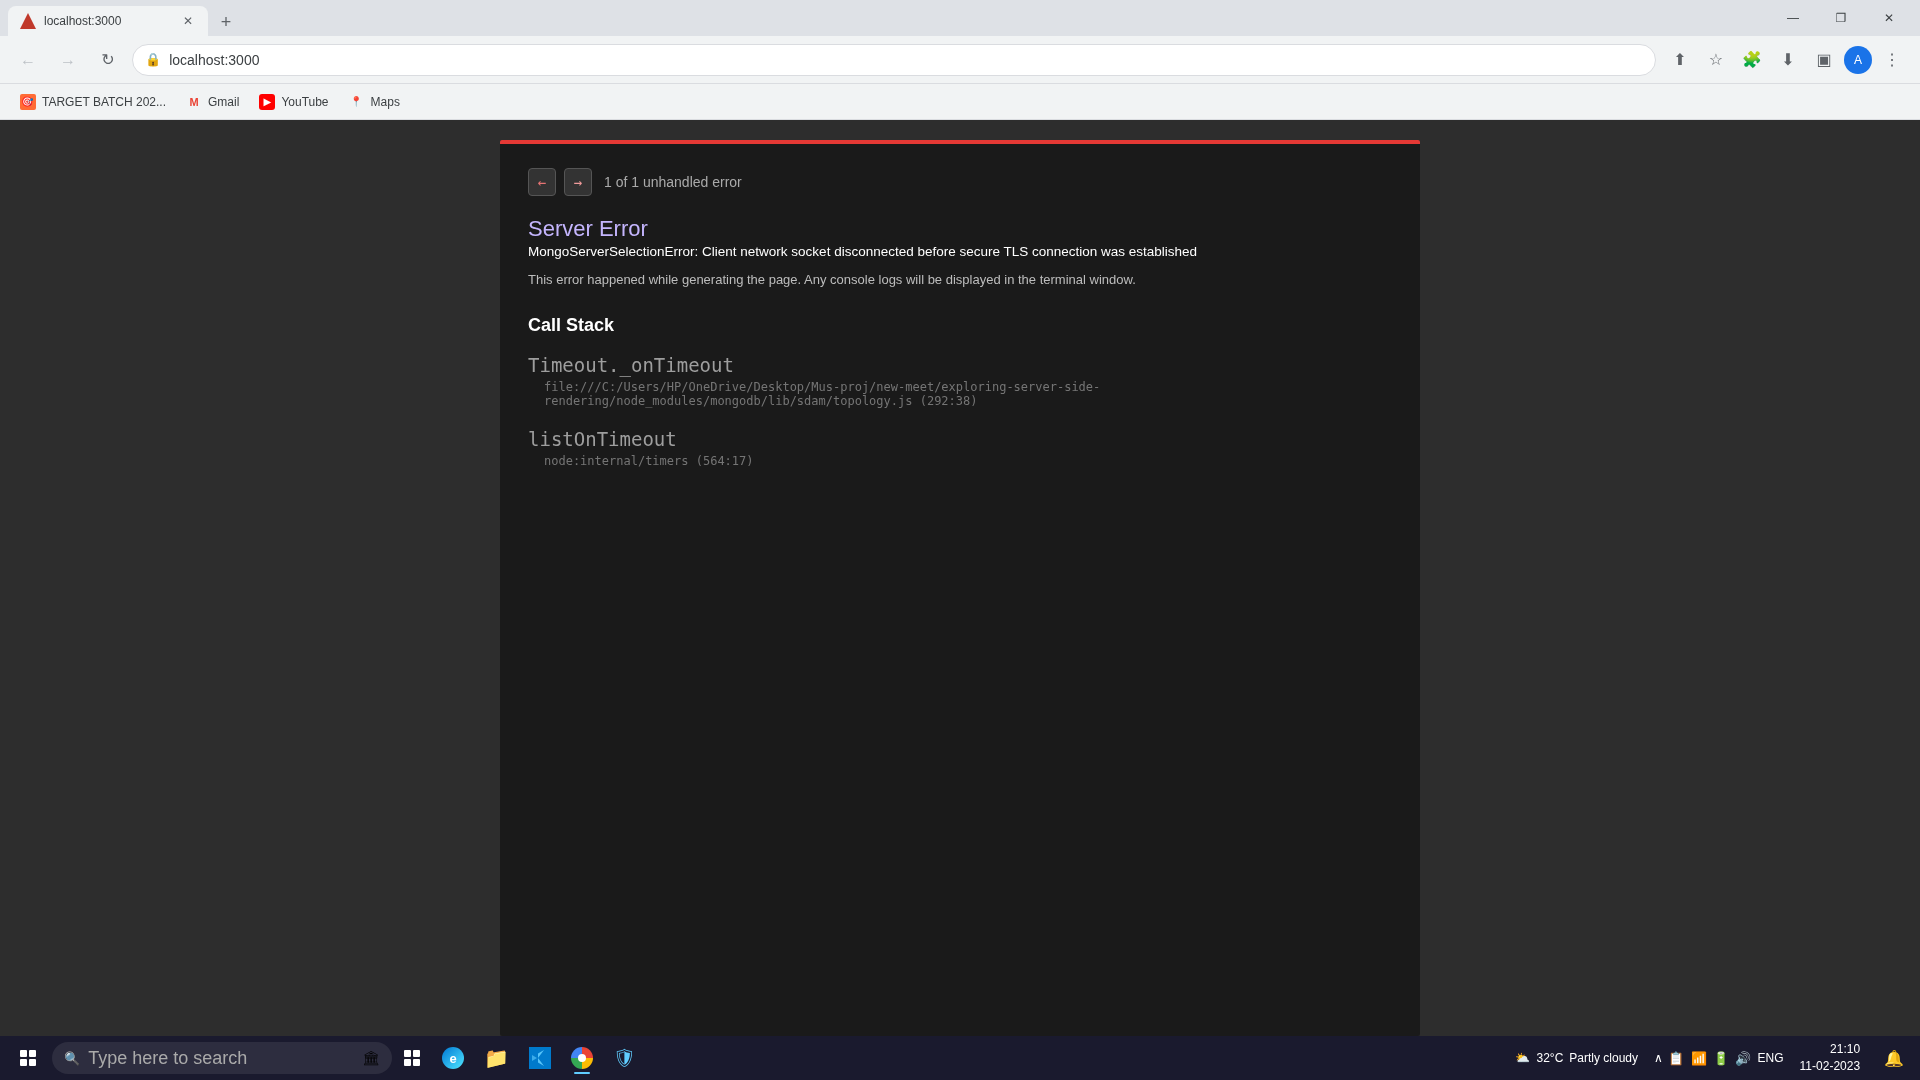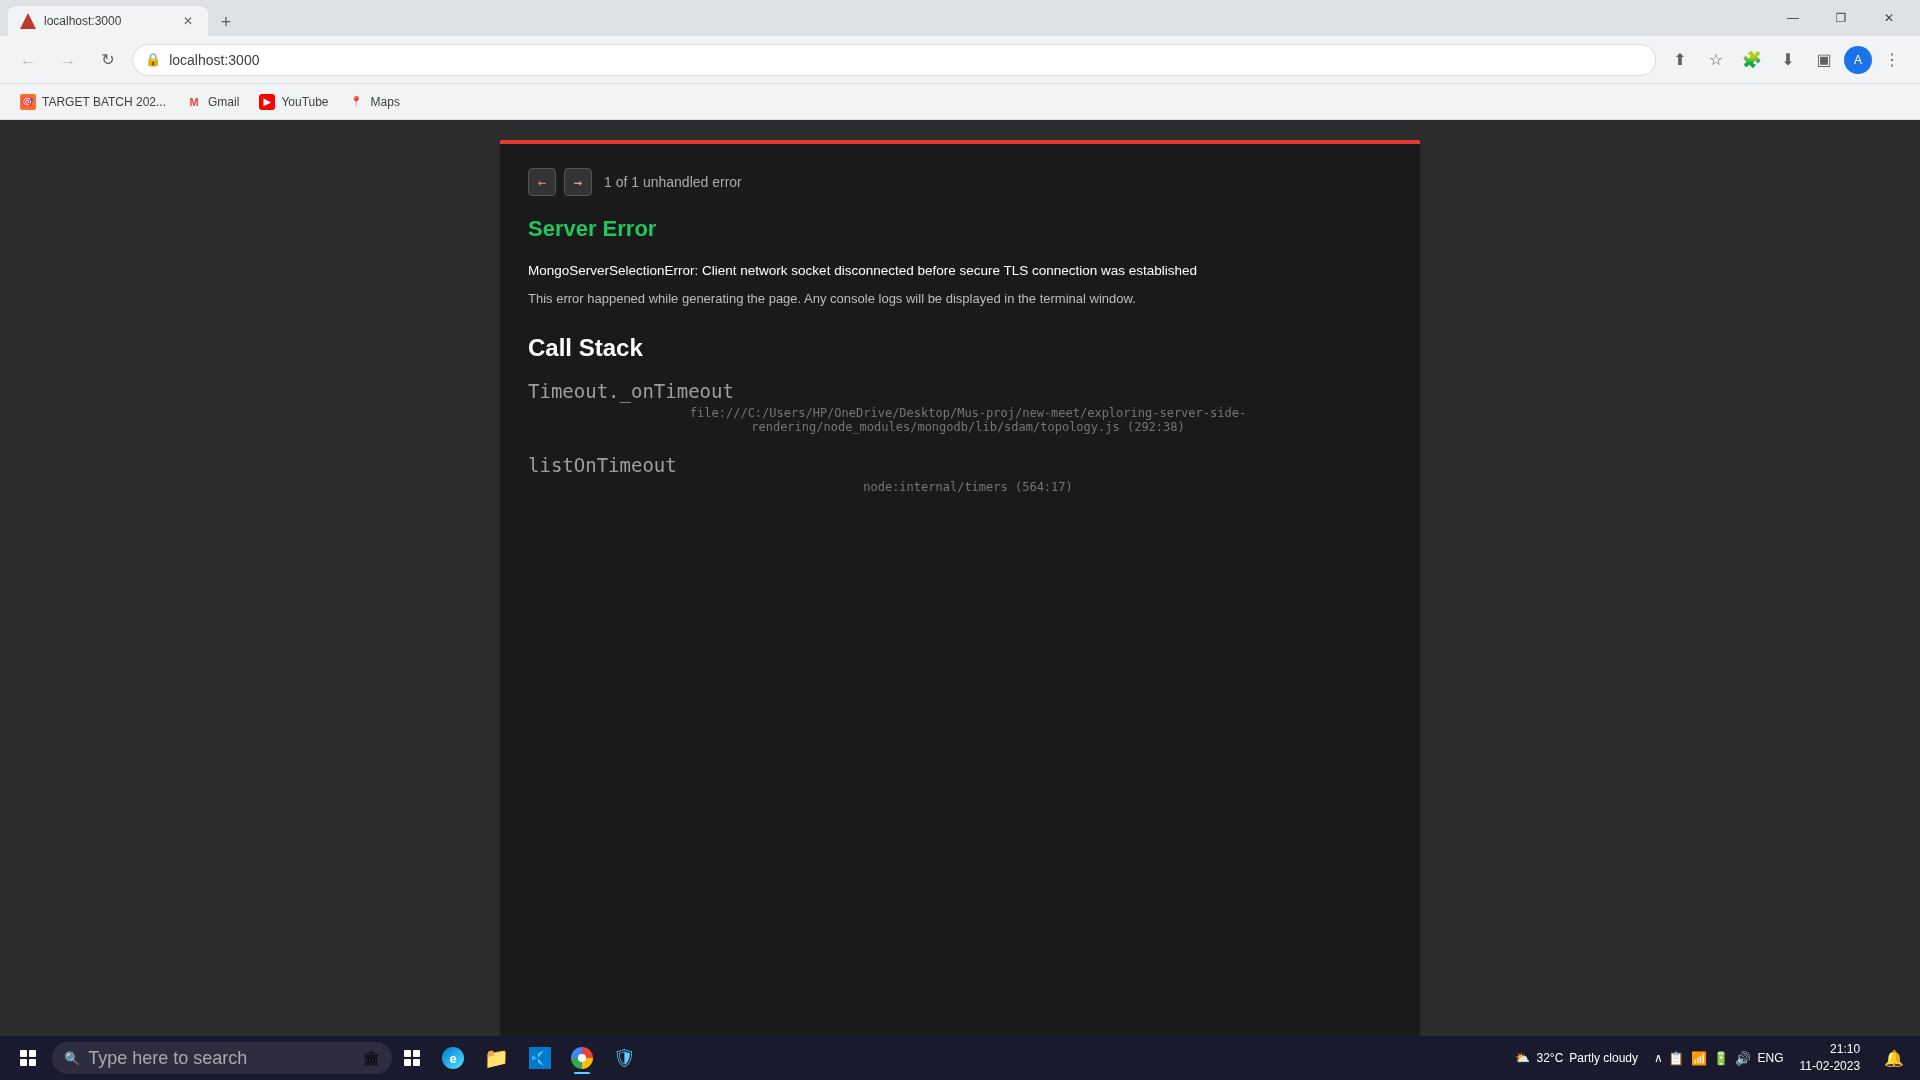--- a/index.html
+++ b/index.html
@@ -238,59 +238,58 @@
     .error-nav-btn.active { color: #ef9a9a; }
     .error-count {
       font-family: sans-serif;
       font-size: 14px;
       color: #aaa;
       margin-left: 4px;
     }
     .error-title {
       font-family: sans-serif;
       font-size: 22px;
-      font-weight: bold;
-      color: #22c55e;
-      margin-bottom: 19px;
+      font-weight: normal;
+      color: #c4b5fd;
+      margin-bottom: 0;
     }
     .error-message {
       font-family: Liberation Sans, sans-serif;
       font-size: 13.5px;
       color: #ffffff;
       margin-bottom: 10px;
       line-height: 1.5;
     }
     .error-description {
       font-family: sans-serif;
       font-size: 13px;
       color: #bdbdbd;
       margin-bottom: 28px;
     }
     .call-stack-title {
       font-family: sans-serif;
-      font-size: 24px;
+      font-size: 18px;
       font-weight: bold;
       color: #ffffff;
       margin-bottom: 18px;
     }
     .stack-entry {
       margin-bottom: 20px;
     }
     .stack-fn {
       font-family: monospace;
       font-size: 19px;
       color: #9e9e9e;
       margin-bottom: 4px;
     }
     .stack-file {
       font-family: monospace;
       font-size: 12px;
       color: #757575;
       padding-left: 16px;
-      text-align: center;
     }
 
     
     .taskbar {
       position: fixed;
       bottom: 0;
       left: 0;
       right: 0;
       height: 44px;
       background: #1a1a2e;

